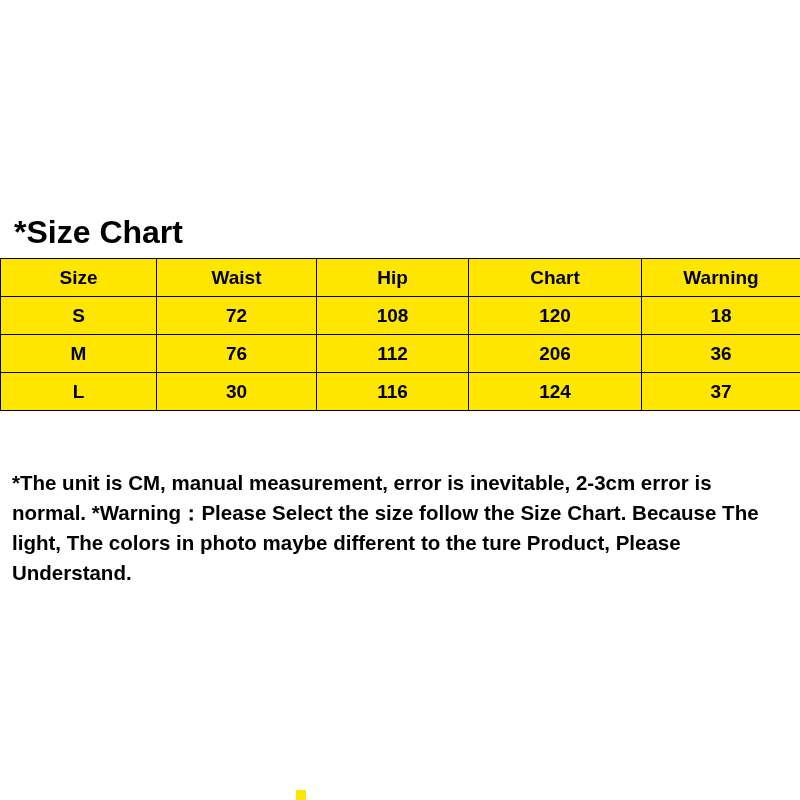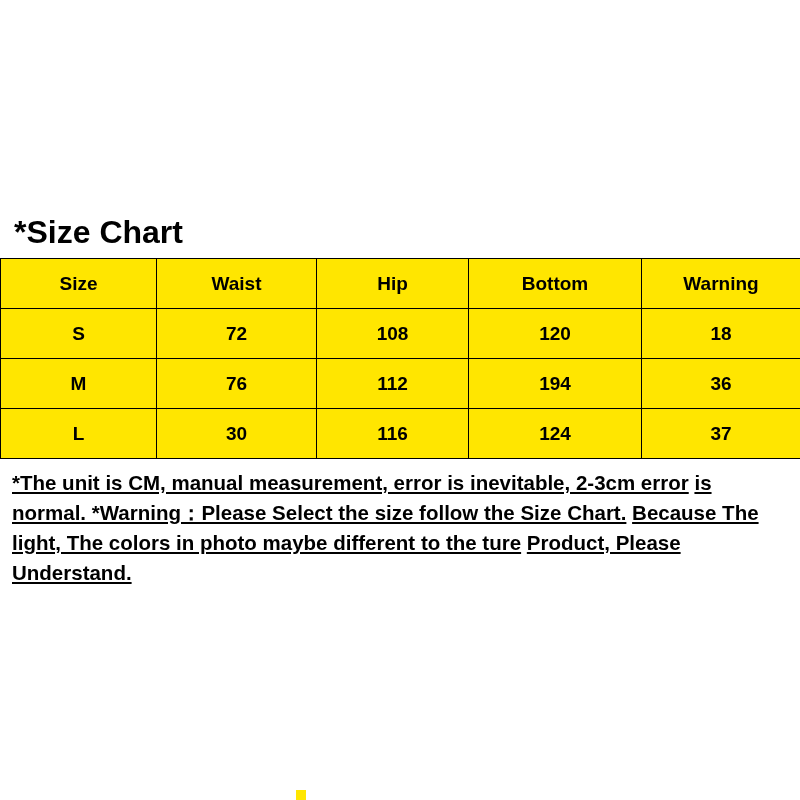--- a/index.html
+++ b/index.html
@@ -45,21 +45,21 @@
     background: #ffe600;
   }
 
   .size-table td, .size-table th {
     border: 1px solid #000000;
     text-align: center;
     vertical-align: middle;
     font-size: 19px;
     font-weight: bold;
     height: 37px;
-    padding: 6px;
+    padding: 0;
     background: #ffe600;
     color: #000000;
   }
 
   .size-table col.c0 { width: 156px; }
   .size-table col.c1 { width: 160px; }
   .size-table col.c2 { width: 152px; }
   .size-table col.c3 { width: 173px; }
   .size-table col.c4 { width: 159px; }
 
@@ -69,21 +69,20 @@
     top: 468px;
     width: 778px;
     font-size: 20.5px;
     font-weight: bold;
     line-height: 30px;
     color: #000000;
   }
 
   .note span {
     display: inline;
-    text-decoration: underline;
   }
 
   .bottom-mark {
     position: absolute;
     left: 296px;
     top: 790px;
     width: 10px;
     height: 10px;
     background: #ffe600;
   }
@@ -101,37 +100,37 @@
         <col class="c1">
         <col class="c2">
         <col class="c3">
         <col class="c4">
     </colgroup>
     <thead>
       <tr>
         <th>Size</th>
         <th>Waist</th>
         <th>Hip</th>
-        <th>Bottom</th>
+        <th>Chart</th>
         <th>Warning</th>
       </tr>
     </thead>
     <tbody>
       <tr>
         <td>S</td>
         <td>72</td>
         <td>108</td>
         <td>120</td>
         <td>18</td>
       </tr>
       <tr>
         <td>M</td>
         <td>76</td>
         <td>112</td>
-        <td>194</td>
+        <td>206</td>
         <td>36</td>
       </tr>
       <tr>
         <td>L</td>
         <td>30</td>
         <td>116</td>
         <td>124</td>
         <td>37</td>
       </tr>
     </tbody>

